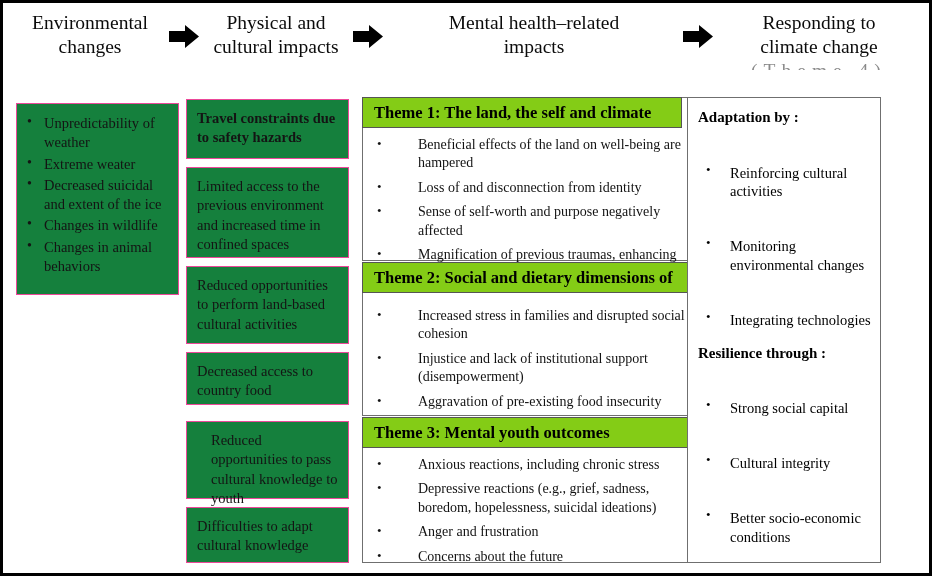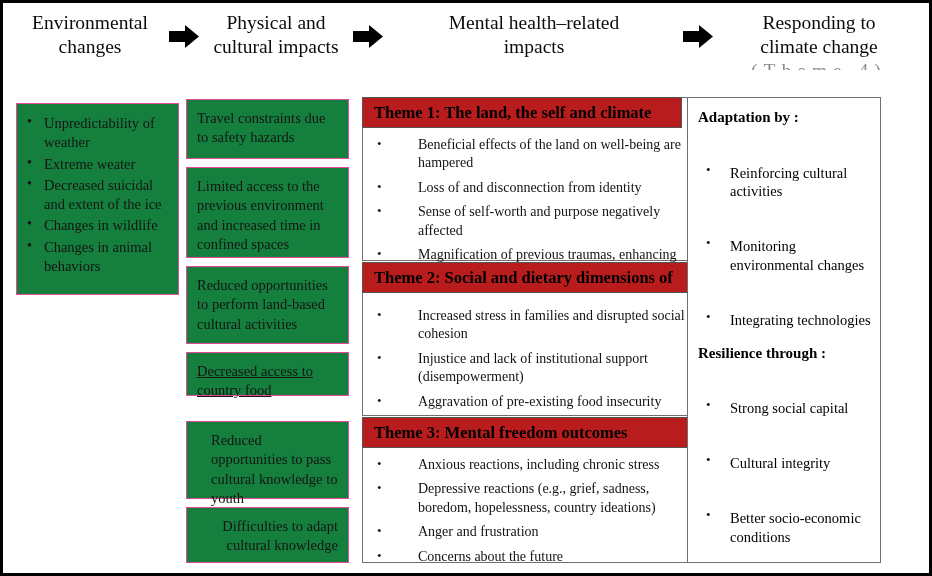--- a/index.html
+++ b/index.html
@@ -111,21 +111,21 @@
     background: #ffffff;
     border: 1px solid #6f6f6f;
     box-sizing: border-box;
   }
   .theme-head {
     position: absolute;
     left: -1px;
     top: -1px;
     box-sizing: border-box;
     border: 1px solid #555555;
-    background: #b91c1c;
+    background: #84cc16;
     font-weight: bold;
     font-size: 16.5px;
     line-height: 30px;
     height: 31px;
     padding-left: 11px;
     white-space: nowrap;
     overflow: hidden;
   }
   .theme-body {
     position: absolute;
@@ -227,41 +227,41 @@
   <div class="gray-box list" style="left:13px; top:100px; width:163px; height:192px;">
     <ul class="bl env-list">
       <li>Unpredictability of weather</li>
       <li>Extreme weater</li>
       <li>Decreased suicidal and extent of the ice</li>
       <li>Changes in wildlife</li>
       <li>Changes in animal behaviors</li>
     </ul>
   </div>
 
-  <div class="gray-box plain" style="left:183px; top:96px; width:163px; height:60px;">
+  <div class="gray-box plain" style="left:183px; top:96px; width:163px; height:60px;font-weight:bold;">
     <span>Travel constraints due to safety hazards</span>
   </div>
 
   <div class="gray-box plain" style="left:183px; top:164px; width:163px; height:91px;">
     <span>Limited access to the previous environment and increased time in confined spaces</span>
   </div>
 
   <div class="gray-box plain" style="left:183px; top:263px; width:163px; height:78px;">
     <span>Reduced opportunities to perform land-based cultural activities</span>
   </div>
 
-  <div class="gray-box plain" style="left:183px; top:349px; width:163px; height:44px;text-decoration:underline;">
+  <div class="gray-box plain" style="left:183px; top:349px; width:163px; height:53px;">
     <span>Decreased access to country food</span>
   </div>
 
   <div class="gray-box plain" style="left:183px; top:418px; width:163px; height:78px;padding-left:24px;">
     <span>Reduced opportunities to pass cultural knowledge to youth</span>
   </div>
 
-  <div class="gray-box plain" style="left:183px; top:504px; width:163px; height:56px;text-align:right;">
+  <div class="gray-box plain" style="left:183px; top:504px; width:163px; height:56px;">
     <span>Difficulties to adapt cultural knowledge</span>
   </div>
 
   <div class="theme-outer" style="left:359px; top:94px; width:347px; height:164px;">
     <div class="theme-head" style="width:320px;">Theme 1: The land, the self and climate</div>
     <div class="theme-body" style="top:38px;">
       <ul class="tl">
         <li>Beneficial effects of the land on well-being are hampered</li>
         <li>Loss of and disconnection from identity</li>
         <li>Sense of self-worth and purpose negatively affected</li>
@@ -277,25 +277,25 @@
       <ul class="tl">
         <li>Increased stress in families and disrupted social cohesion</li>
         <li>Injustice and lack of institutional support (disempowerment)</li>
         <li>Aggravation of pre-existing food insecurity</li>
         <li>Decreased community bonding around country food</li>
       </ul>
     </div>
   </div>
 
   <div class="theme-outer" style="left:359px; top:414px; width:347px; height:146px;">
-    <div class="theme-head" style="width:336px;">Theme 3: Mental freedom outcomes</div>
+    <div class="theme-head" style="width:336px;">Theme 3: Mental youth outcomes</div>
     <div class="theme-body" style="top:38px;">
       <ul class="tl">
         <li>Anxious reactions, including chronic stress</li>
-        <li>Depressive reactions (e.g., grief, sadness, boredom, hopelessness, country ideations)</li>
+        <li>Depressive reactions (e.g., grief, sadness, boredom, hopelessness, suicidal ideations)</li>
         <li>Anger and frustration</li>
         <li>Concerns about the future</li>
       </ul>
     </div>
   </div>
 
   <div class="resp-box" style="left:684px; top:94px; width:194px; height:466px;">
 
     <div class="resp-title">Adaptation by :</div>
     <ul class="rl">

